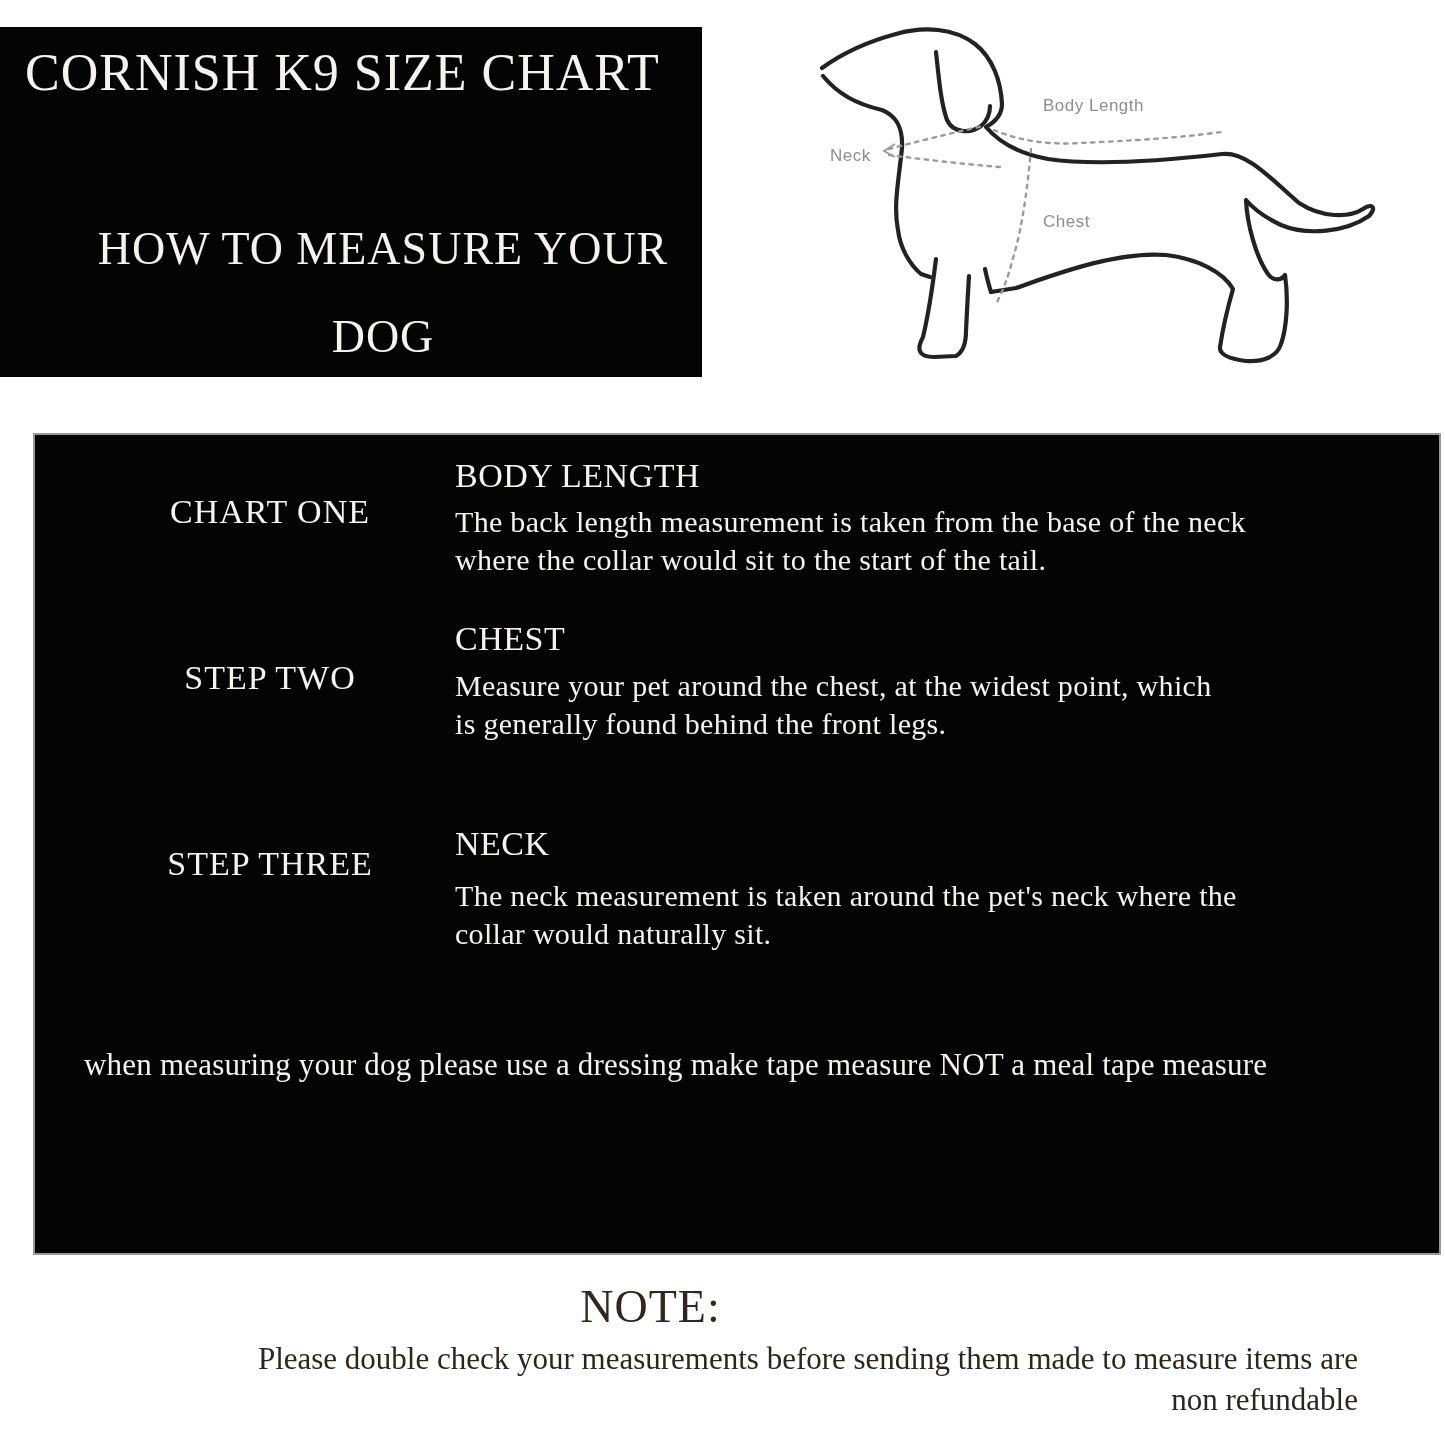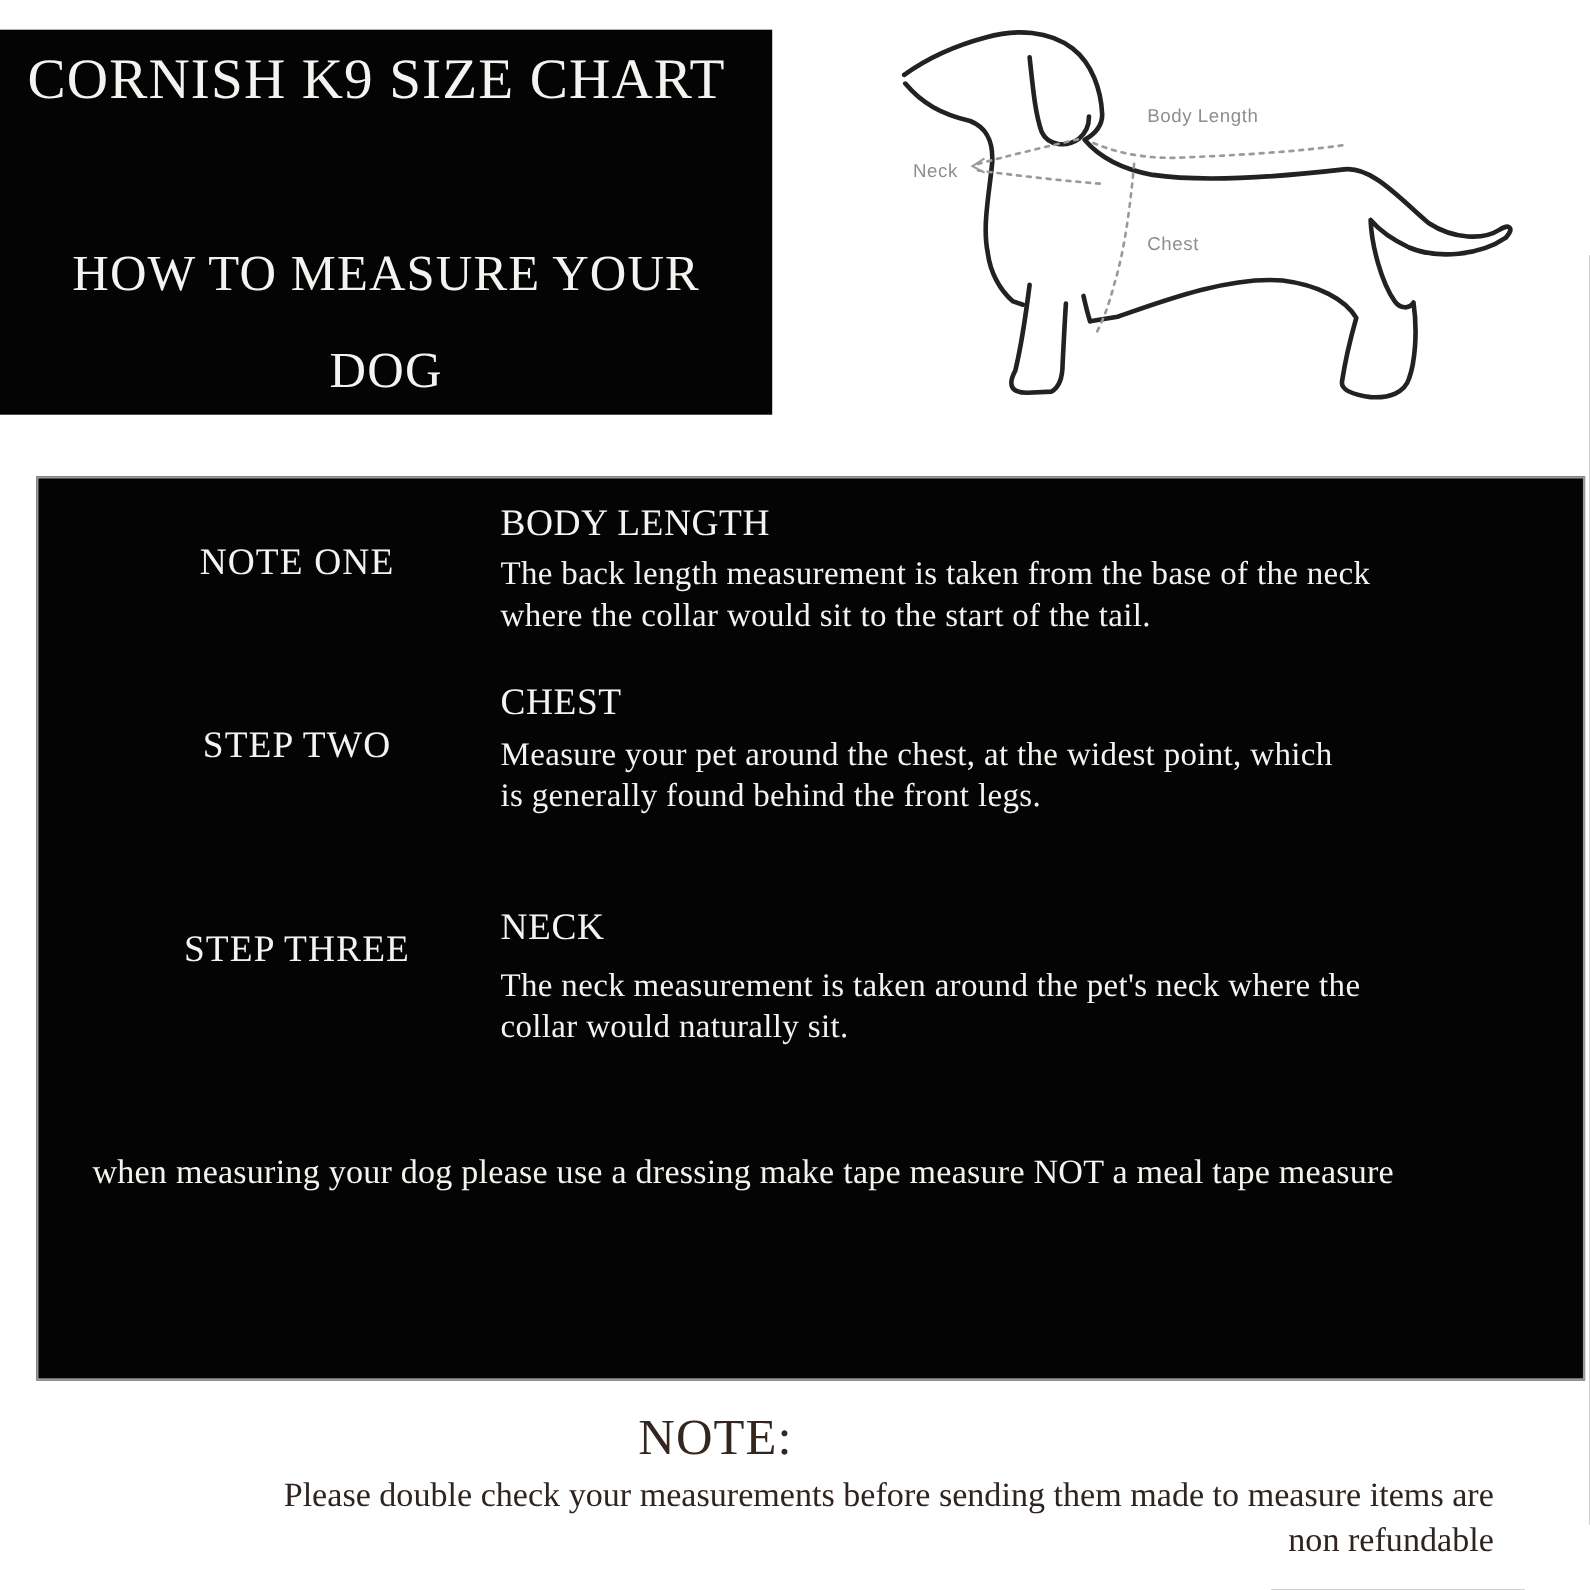--- a/index.html
+++ b/index.html
@@ -13,20 +13,21 @@
     background:#040404;color:#f5f3f0;margin-top:27px;
   }
   .page-title{
     position:absolute;left:25px;top:16px;width:660px;
     font-size:52px;letter-spacing:1px;white-space:nowrap;
   }
   .page-subtitle{
     position:absolute;left:0;top:178px;width:702px;
     font-size:46px;line-height:88px;text-align:center;white-space:pre-line;
     letter-spacing:1px;
+    padding-left:32px;
   }
   
   .dog-svg{position:absolute;left:780px;top:0;width:665px;height:400px;}
   .dog-svg .outline{fill:none;stroke:#222222;stroke-width:4.2;stroke-linecap:round;stroke-linejoin:round;}
   .dog-svg .measure{fill:none;stroke:#9a9a9a;stroke-width:2.4;stroke-dasharray:3.5 5.5;stroke-linecap:round;}
   .dog-svg .arrow{fill:none;stroke:#9a9a9a;stroke-width:1.8;}
   .dog-svg text{font-family:"Liberation Sans","DejaVu Sans",sans-serif;font-size:17px;fill:#8e8e8e;letter-spacing:0.5px;}
   
   .steps-panel{
     position:absolute;left:33px;top:433px;width:1408px;height:822px;
@@ -119,21 +120,21 @@
       M 1031 149 C 1028 182, 1023 226, 1013 258
       C 1008 278, 1002 293, 996 304"></path>
 
     <text x="1043" y="111">Body Length</text>
     <text x="830" y="161">Neck</text>
     <text x="1043" y="227">Chest</text>
   </svg>
 
   <div class="steps-panel">
 
-    <div class="abs step-label" style="top:58px;">NOTE ONE</div>
+    <div class="abs step-label" style="top:58px;">CHART ONE</div>
     <div class="abs step-heading" style="top:22px;">BODY LENGTH</div>
     <div class="abs step-desc" style="top:68px;">The back length measurement is taken from the base of the neck
 where the collar would sit to the start of the tail.</div>
 
     <div class="abs step-heading" style="top:185px;">CHEST</div>
     <div class="abs step-desc" style="top:232px;">Measure your pet around the chest, at the widest point, which
 is generally found behind the front legs.</div>
     <div class="abs step-label" style="top:224px;">STEP TWO</div>
 
     <div class="abs step-heading" style="top:390px;">NECK</div>

